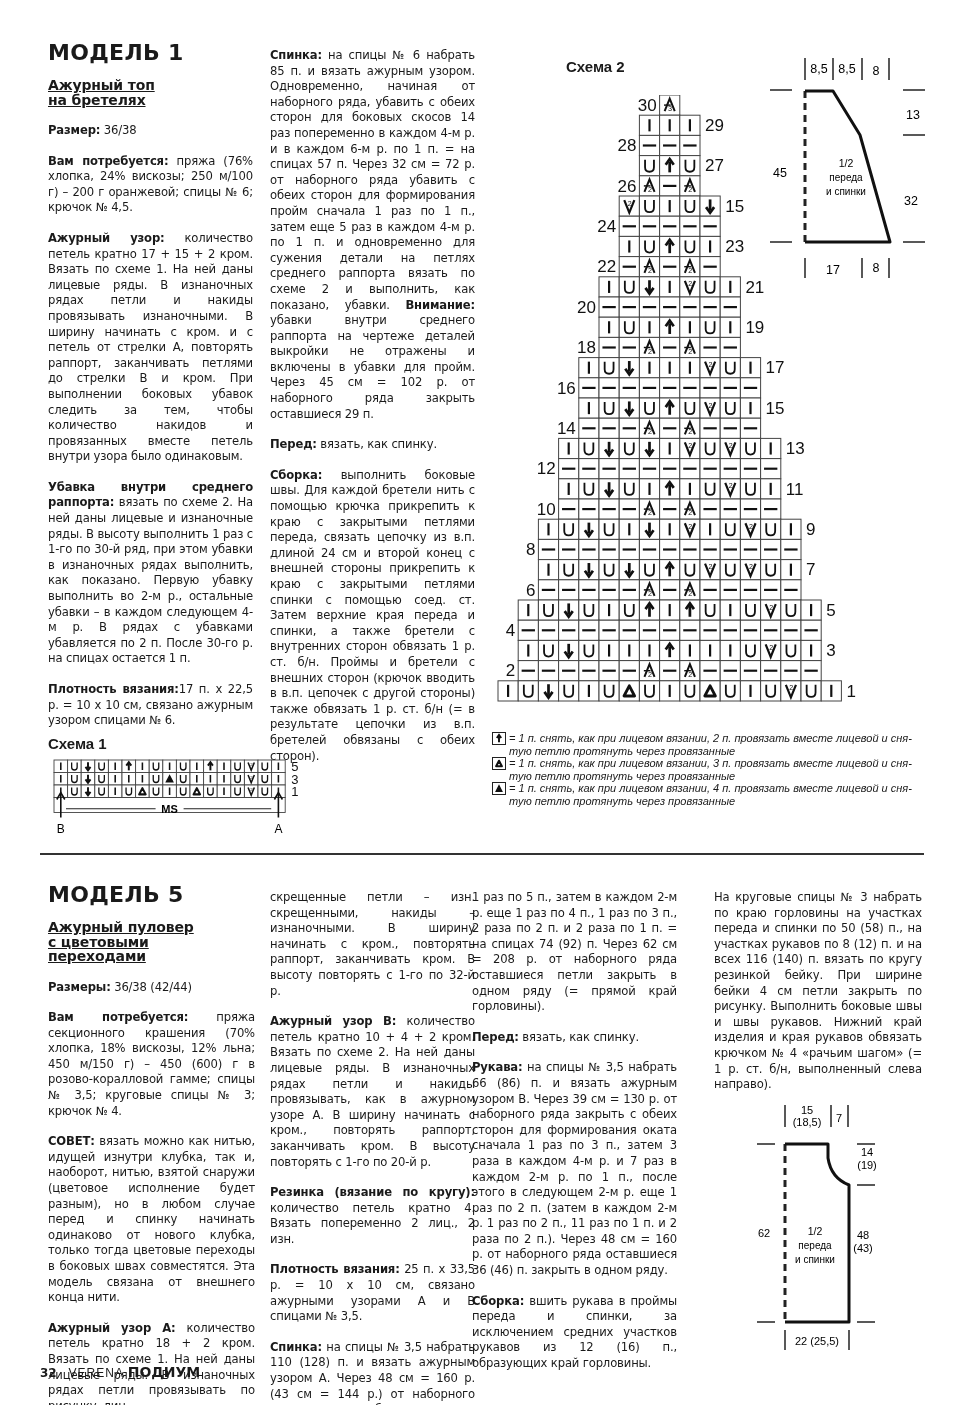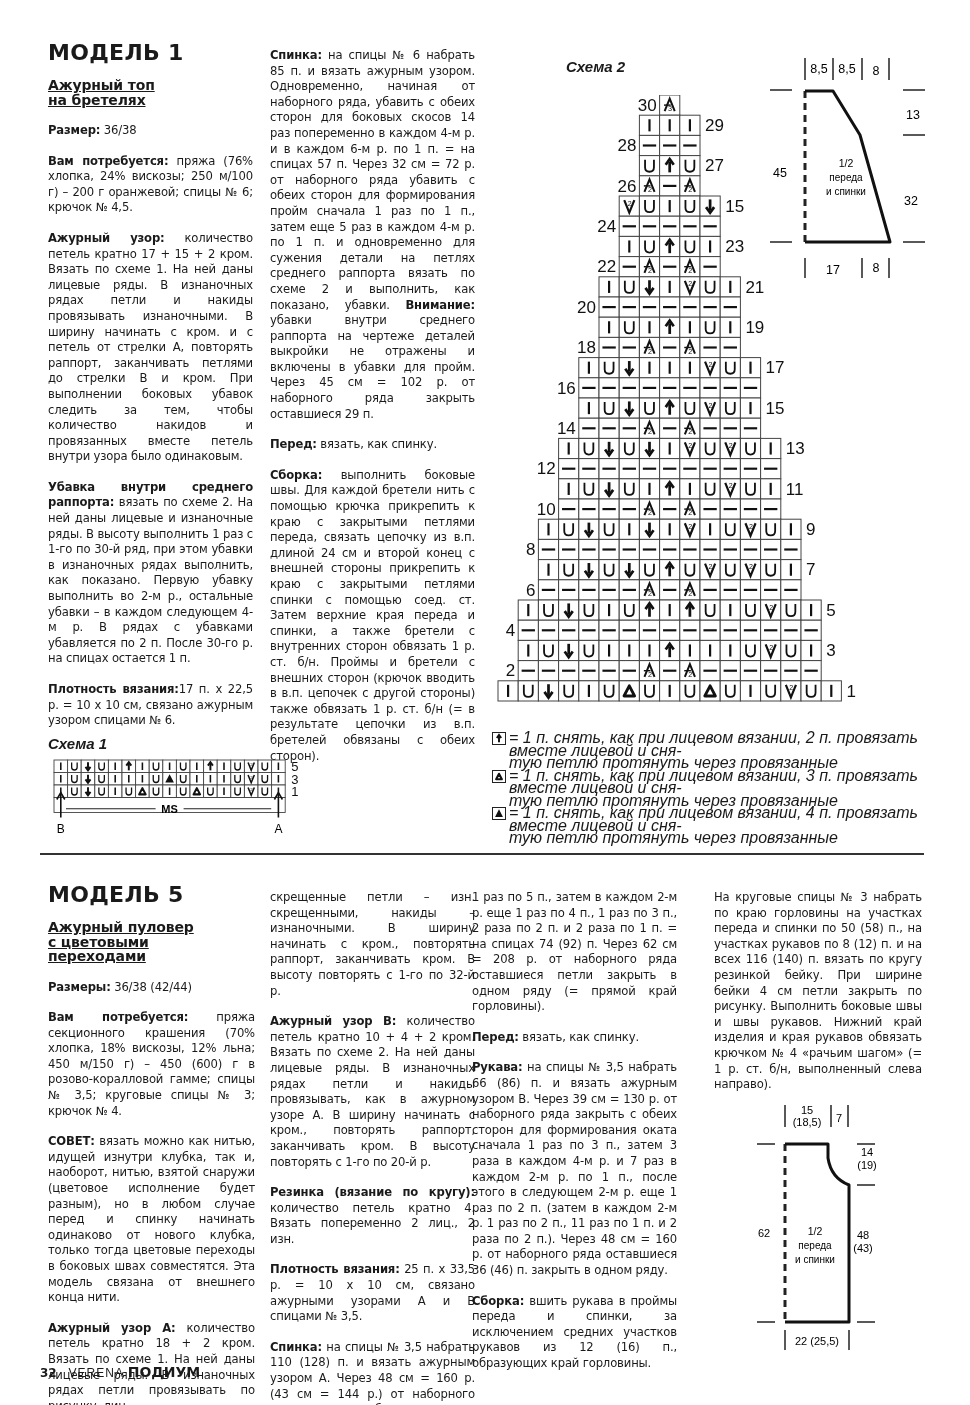--- a/index.html
+++ b/index.html
@@ -4,22 +4,22 @@
 <style>
   * { box-sizing: border-box; margin: 0; padding: 0; }
   html, body { width: 970px; height: 1405px; background: #ffffff; overflow: hidden; }
   body { position: relative; font-family: "DejaVu Sans", sans-serif; color: #1a1a1a; }
   .abs { position: absolute; }
   .col { position: absolute; font-size: 11.6px; line-height: 15.6px; text-align: justify; letter-spacing: -0.15px; }
   .col p { margin-bottom: 15px; }
   .col b { font-weight: bold; }
   .model-title { font-size: 22px; font-weight: bold; letter-spacing: 0.3px; line-height: 26px; margin-bottom: 12px; }
   .model-sub { font-size: 14px; font-weight: bold; line-height: 14.5px; margin-bottom: 16px; text-align: left; text-decoration: underline; }
-  .scheme-title { font-family: "Liberation Sans", sans-serif; font-style: italic; font-weight: bold; font-size: 15px; }
-  .legend-item { font-family: "Liberation Sans", sans-serif; font-style: italic; font-size: 16px; line-height: 12.5px; display: flex; align-items: flex-start; }
+  .scheme-title { font-family: "Liberation Sans", sans-serif; font-weight: bold; font-size: 15px; }
+  .legend-item { font-family: "Liberation Sans", sans-serif; font-style: italic; font-size: 11px; line-height: 12.5px; display: flex; align-items: flex-start; }
   .legend-icon { width: 14px; height: 13px; border: 1px solid #222; display: inline-flex; align-items: center; justify-content: center; margin-right: 3px; flex-shrink: 0; }
   .divider { position: absolute; left: 40px; top: 853px; width: 884px; height: 2px; background: #333; }
   .footer { position: absolute; left: 40px; top: 1364px; font-size: 12px; }
   .footer .pn { font-weight: bold; margin-right: 8px; }
   .footer .brand { font-family: Liberation Sans, sans-serif; letter-spacing: 1px; margin-top: 24px; }
   .footer .brand2 { font-weight: bold; font-size: 14px; }
   svg text { font-family: "Liberation Sans", sans-serif; }
 </style>
 </head>
 <body>

